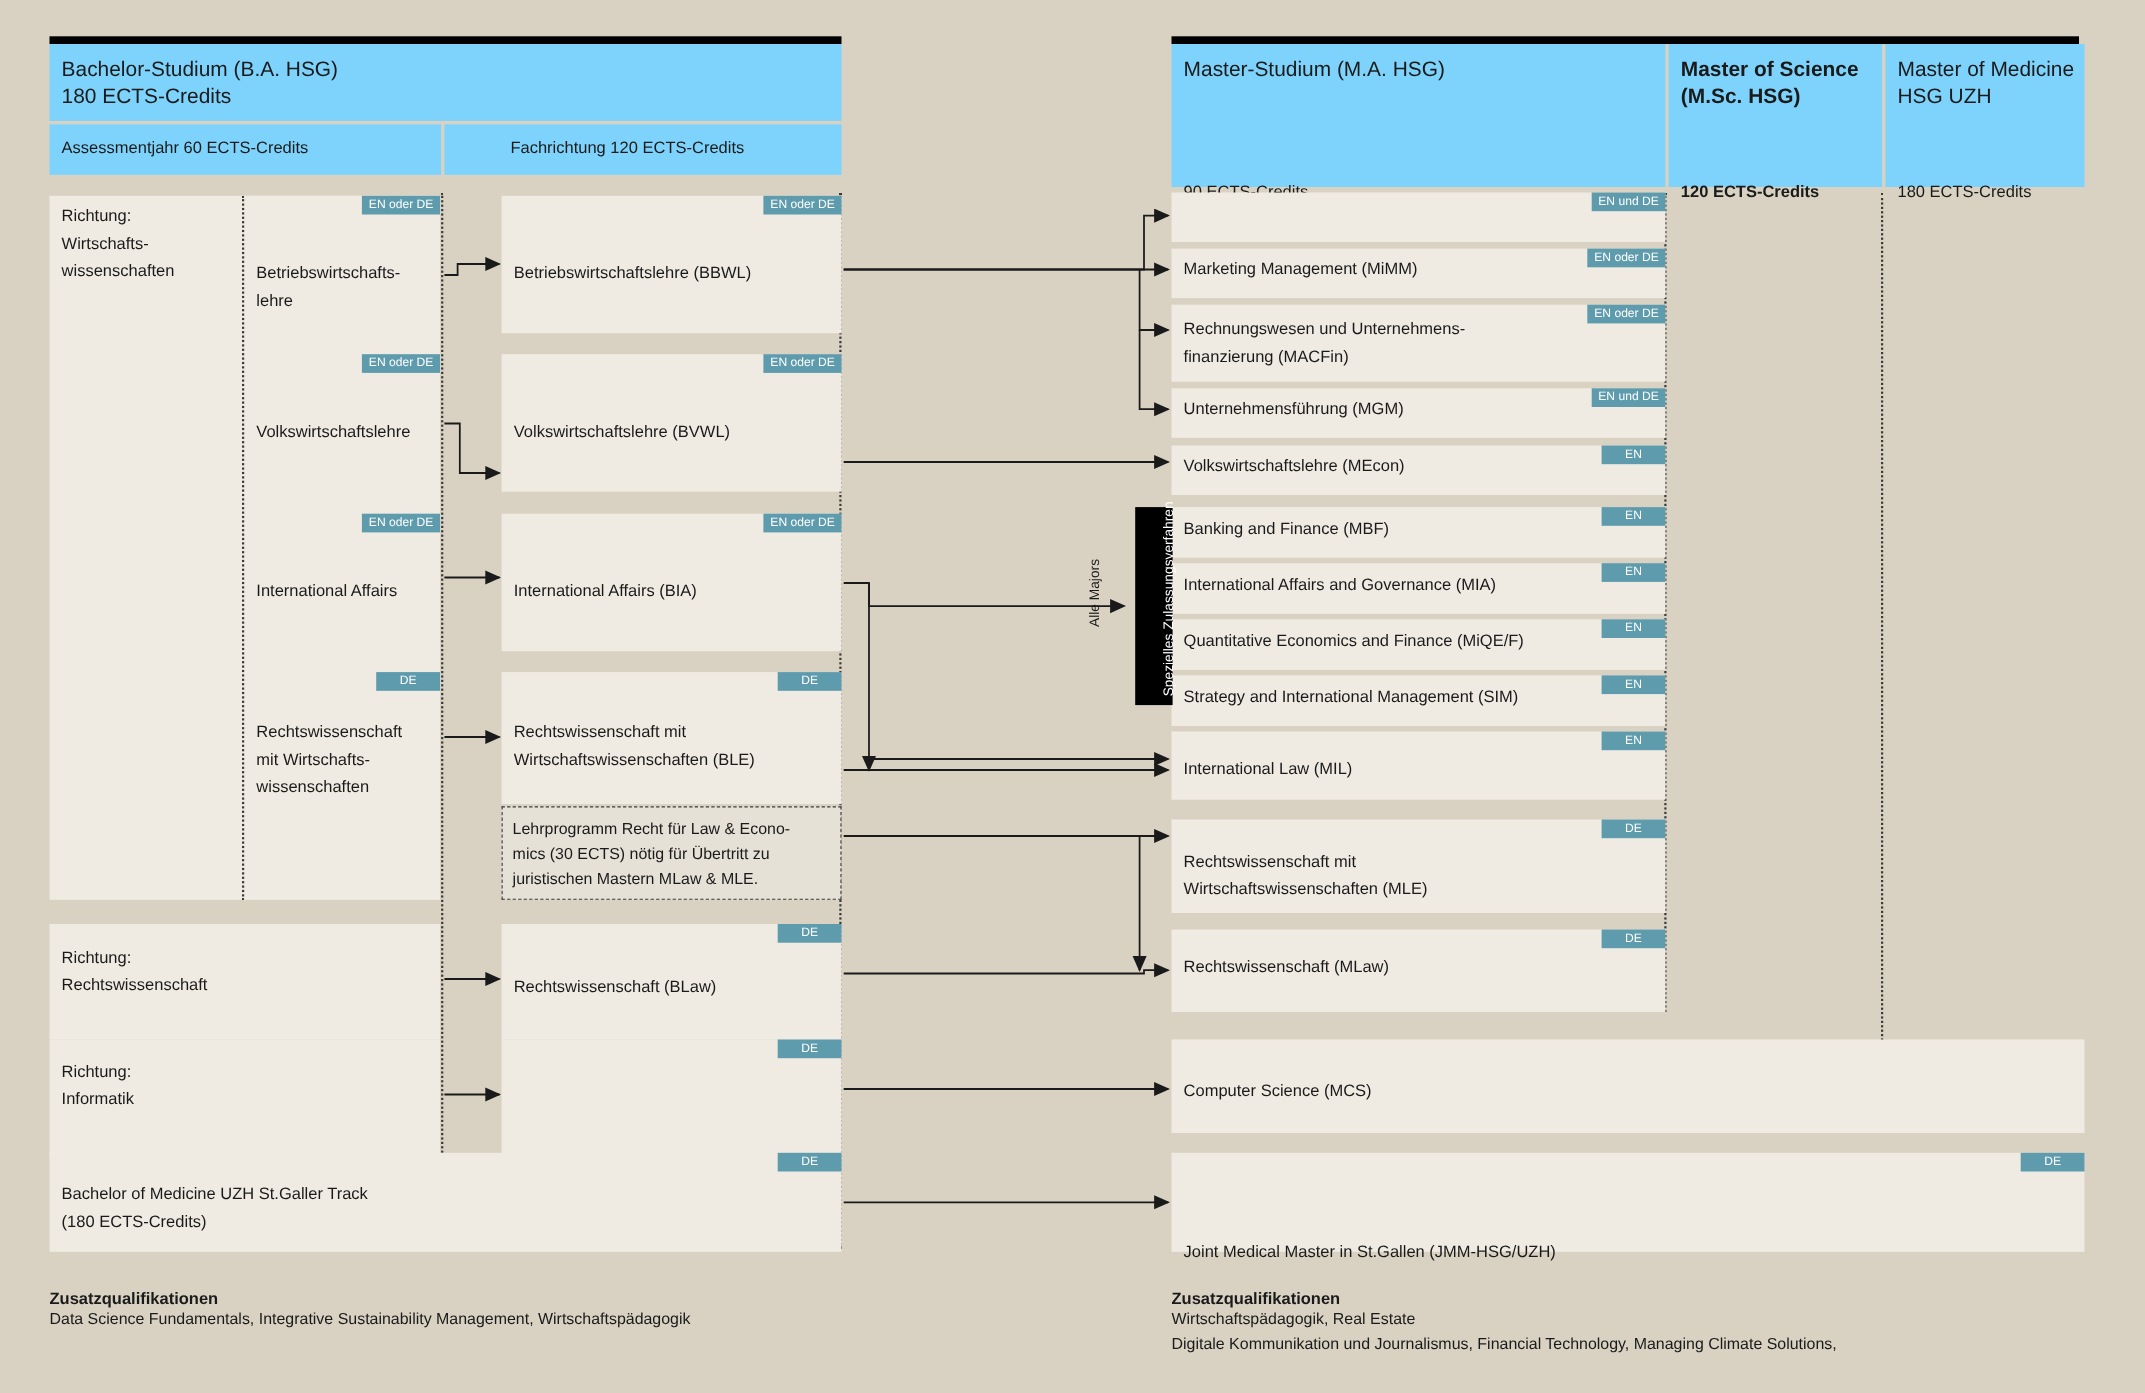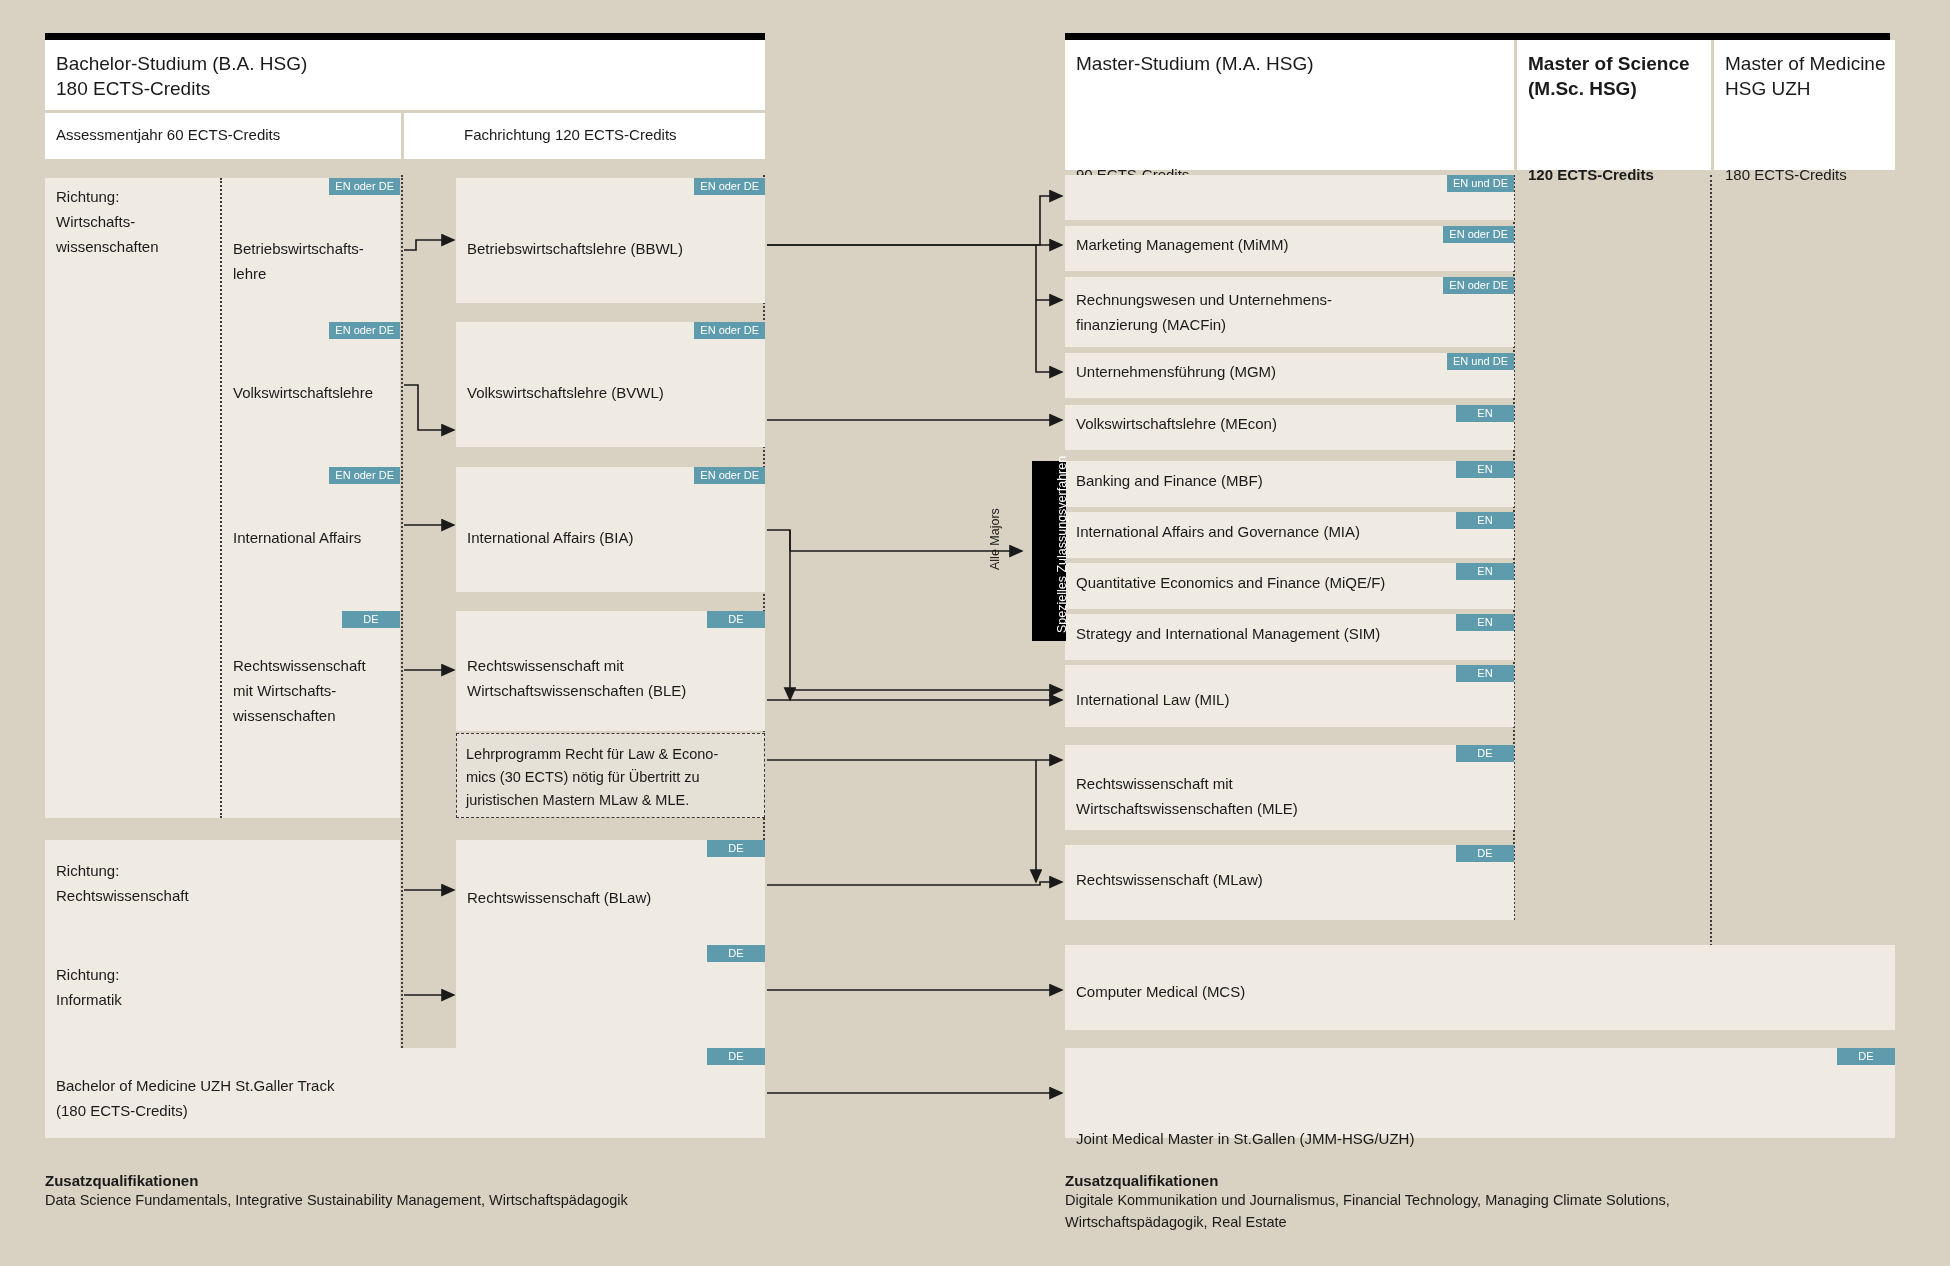--- a/index.html
+++ b/index.html
@@ -12,21 +12,21 @@
     position:relative;
     overflow:hidden;
   }
   .canvas{position:absolute;left:0;top:0;width:1950px;height:1266px;}
   .abs{position:absolute;box-sizing:border-box;}
 
   
   .topbar{background:#000;height:7px;}
 
   
-  .hdr{background:#ffffff;}
+  .hdr{background:#7dd3fc;}
   .hdr-title{font-size:19px;line-height:25px;}
   .hdr-sub{font-size:15px;line-height:20px;}
 
   
   .box{background:#efebe2;}
 
   
   .lang{
     position:absolute;background:#5e9bad;color:#fff;
     font-size:11px;line-height:17px;height:17px;
@@ -262,21 +262,21 @@
     </div>
   </div>
 
   <div class="abs box" style="left:1065px;top:845px;width:449px;height:75px;">
     <div class="lang" style="right:0;top:0;width:46px;">DE</div>
     <div class="abs" style="left:11px;top:26px;">Rechtswissenschaft (MLaw)</div>
   </div>
 
   <div class="abs box" style="left:1065px;top:945px;width:830px;height:85px;">
 
-    <div class="abs" style="left:11px;top:38px;">Computer Medical (MCS)</div>
+    <div class="abs" style="left:11px;top:38px;">Computer Science (MCS)</div>
   </div>
 
   <div class="abs box" style="left:1065px;top:1048px;width:830px;height:90px;">
     <div class="lang" style="right:0;top:0;width:46px;">DE</div>
     <div class="abs" style="left:11px;top:82px;">Joint Medical Master in St.Gallen (JMM-HSG/UZH)</div>
   </div>
 
   <div class="abs blackblock" style="left:1032px;top:461px;width:34px;height:180px;">
     <div class="rot" style="left:23px;top:172px;">Spezielles Zulassungsverfahren</div>
   </div>
@@ -323,17 +323,17 @@
       <path d="M767,1093 L1062,1093"></path>
     </g>
   </svg>
 
   <div class="abs" style="left:45px;top:1172px;width:760px;">
     <div class="foot-h">Zusatzqualifikationen</div>
     <div class="foot-t">Data Science Fundamentals, Integrative Sustainability Management, Wirtschaftspädagogik</div>
   </div>
   <div class="abs" style="left:1065px;top:1172px;width:830px;">
     <div class="foot-h">Zusatzqualifikationen</div>
+    <div class="foot-t">Wirtschaftspädagogik, Real Estate</div>
     <div class="foot-t">Digitale Kommunikation und Journalismus, Financial Technology, Managing Climate Solutions,</div>
-    <div class="foot-t">Wirtschaftspädagogik, Real Estate</div>
   </div>
 
 </div>
 
 </body></html>

